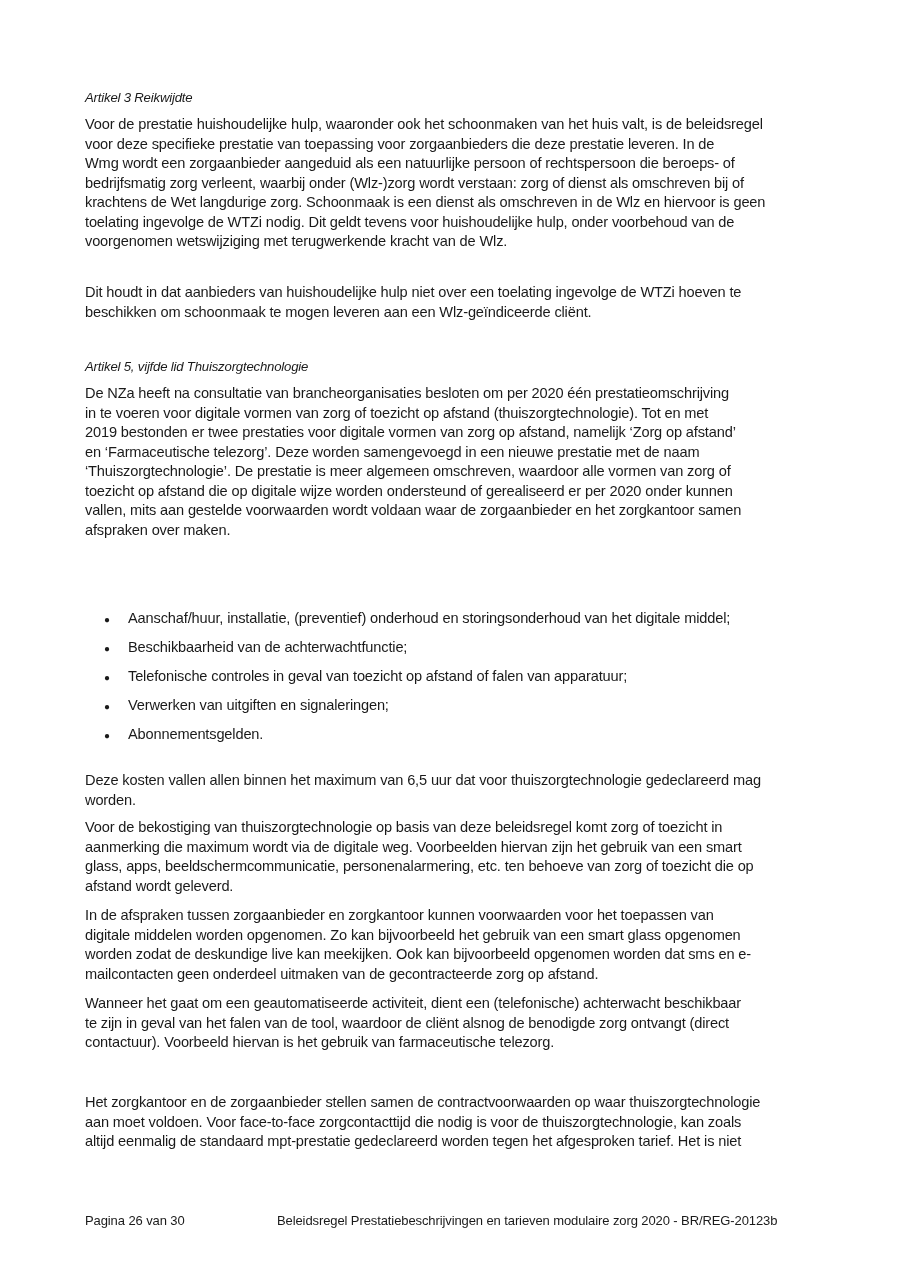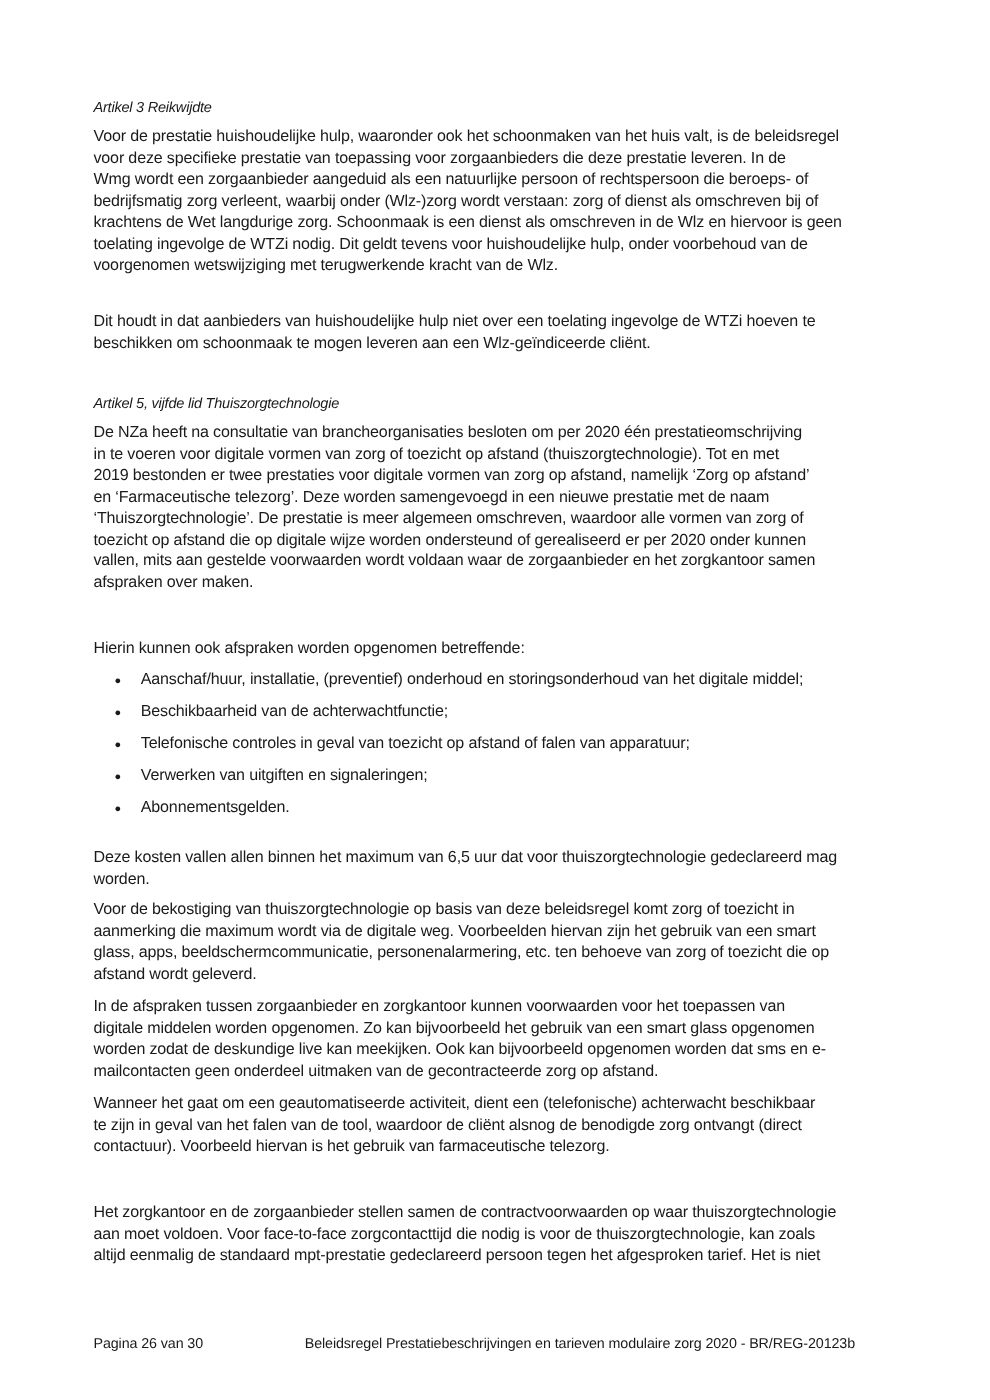--- a/index.html
+++ b/index.html
@@ -41,21 +41,20 @@
     <div class="ln" style="top:384px">De NZa heeft na consultatie van brancheorganisaties besloten om per 2020 één prestatieomschrijving</div>
     <div class="ln" style="top:403.5px">in te voeren voor digitale vormen van zorg of toezicht op afstand (thuiszorgtechnologie). Tot en met</div>
     <div class="ln" style="top:423px">2019 bestonden er twee prestaties voor digitale vormen van zorg op afstand, namelijk ‘Zorg op afstand’</div>
     <div class="ln" style="top:442.5px">en ‘Farmaceutische telezorg’. Deze worden samengevoegd in een nieuwe prestatie met de naam</div>
     <div class="ln" style="top:462px">‘Thuiszorgtechnologie’. De prestatie is meer algemeen omschreven, waardoor alle vormen van zorg of</div>
     <div class="ln" style="top:481.5px">toezicht op afstand die op digitale wijze worden ondersteund of gerealiseerd er per 2020 onder kunnen</div>
     <div class="ln" style="top:501px">vallen, mits aan gestelde voorwaarden wordt voldaan waar de zorgaanbieder en het zorgkantoor samen</div>
     <div class="ln" style="top:520.5px">afspraken over maken.</div>
   </div>
 
-  <div class="ln" style="top:581px">Hierin kunnen ook afspraken worden opgenomen betreffende:</div>
 
   <div>
     <div>
       <span class="bullet-dot" style="top:610px">●</span>
       <div class="ln bullet-text" style="top:609px">Aanschaf/huur, installatie, (preventief) onderhoud en storingsonderhoud van het digitale middel;</div>
     </div>
     <div>
       <span class="bullet-dot" style="top:639px">●</span>
       <div class="ln bullet-text" style="top:638px">Beschikbaarheid van de achterwachtfunctie;</div>
     </div>
@@ -94,19 +93,19 @@
 
   <div>
     <div class="ln" style="top:994px">Wanneer het gaat om een geautomatiseerde activiteit, dient een (telefonische) achterwacht beschikbaar</div>
     <div class="ln" style="top:1013.5px">te zijn in geval van het falen van de tool, waardoor de cliënt alsnog de benodigde zorg ontvangt (direct</div>
     <div class="ln" style="top:1033px">contactuur). Voorbeeld hiervan is het gebruik van farmaceutische telezorg.</div>
   </div>
 
   <div>
     <div class="ln" style="top:1093px">Het zorgkantoor en de zorgaanbieder stellen samen de contractvoorwaarden op waar thuiszorgtechnologie</div>
     <div class="ln" style="top:1112.5px">aan moet voldoen. Voor face-to-face zorgcontacttijd die nodig is voor de thuiszorgtechnologie, kan zoals</div>
-    <div class="ln" style="top:1132px">altijd eenmalig de standaard mpt-prestatie gedeclareerd persoon tegen het afgesproken tarief. Het is niet</div>
+    <div class="ln" style="top:1132px">altijd eenmalig de standaard mpt-prestatie gedeclareerd worden tegen het afgesproken tarief. Het is niet</div>
   </div>
 
   <div class="footer" style="left:85px">Pagina 26 van 30</div>
   <div class="footer" style="left:277px">Beleidsregel Prestatiebeschrijvingen en tarieven modulaire zorg 2020 - BR/REG-20123b</div>
 
 </div>
 
 </body></html>

